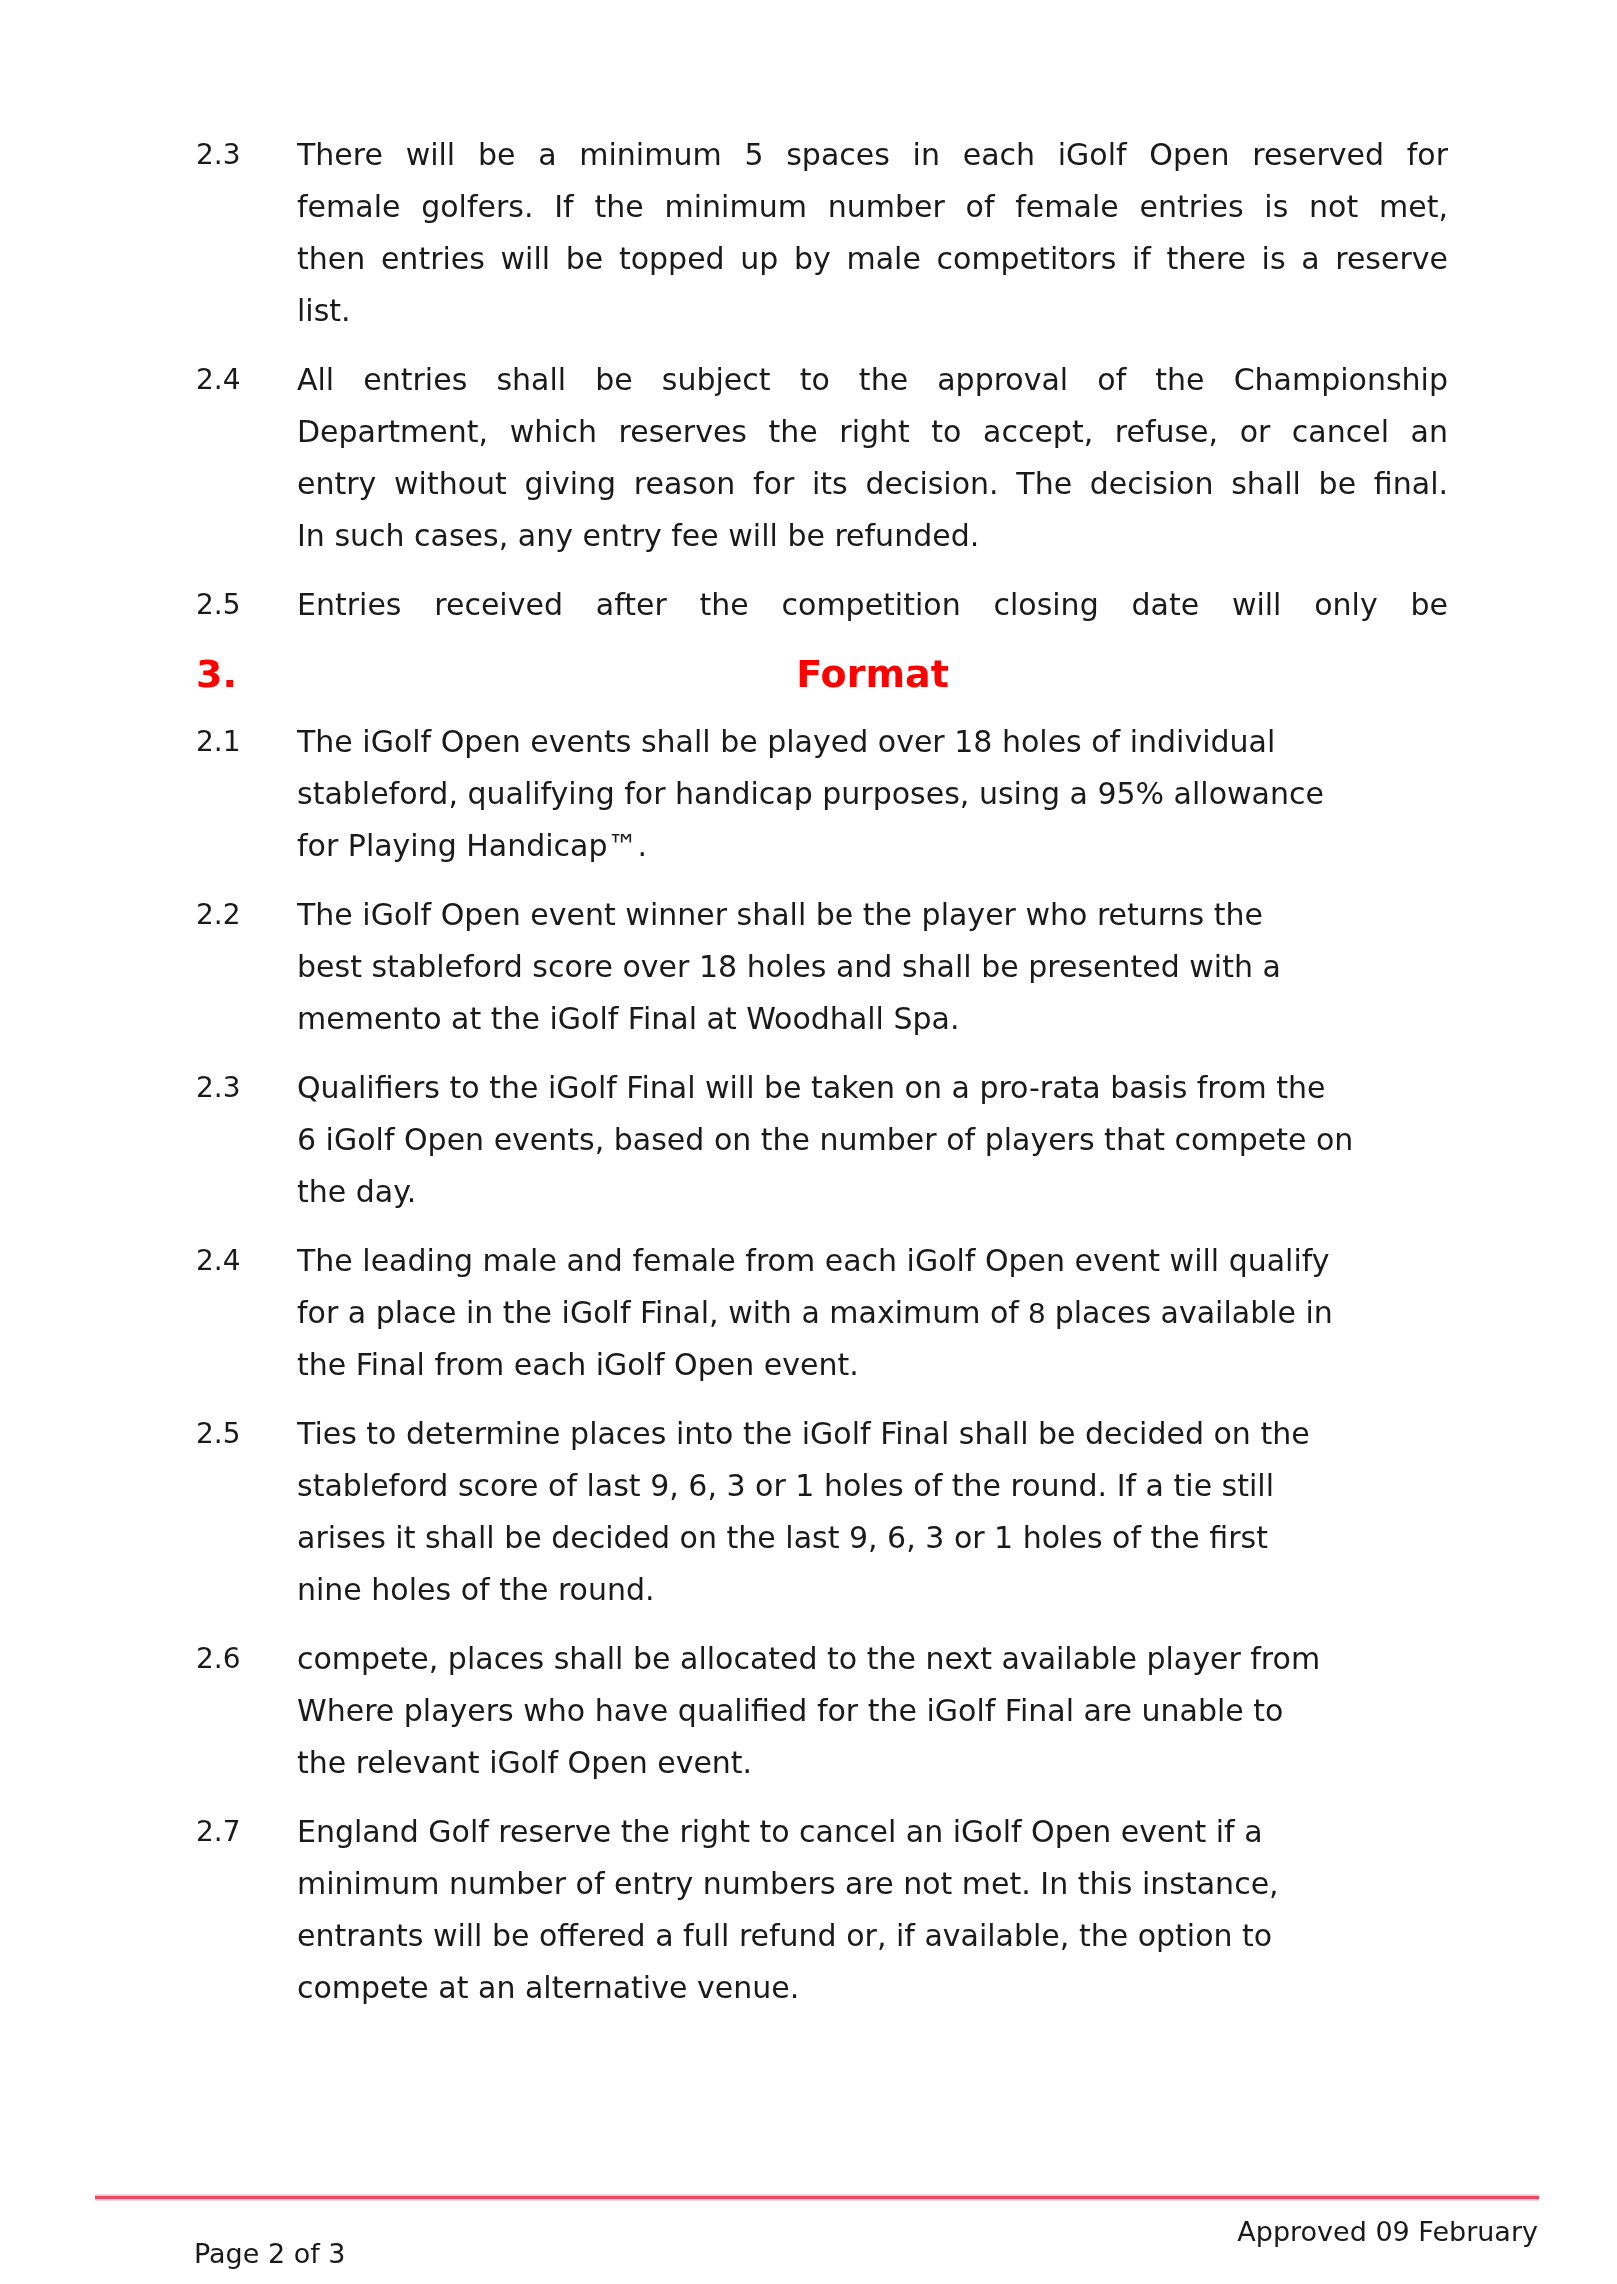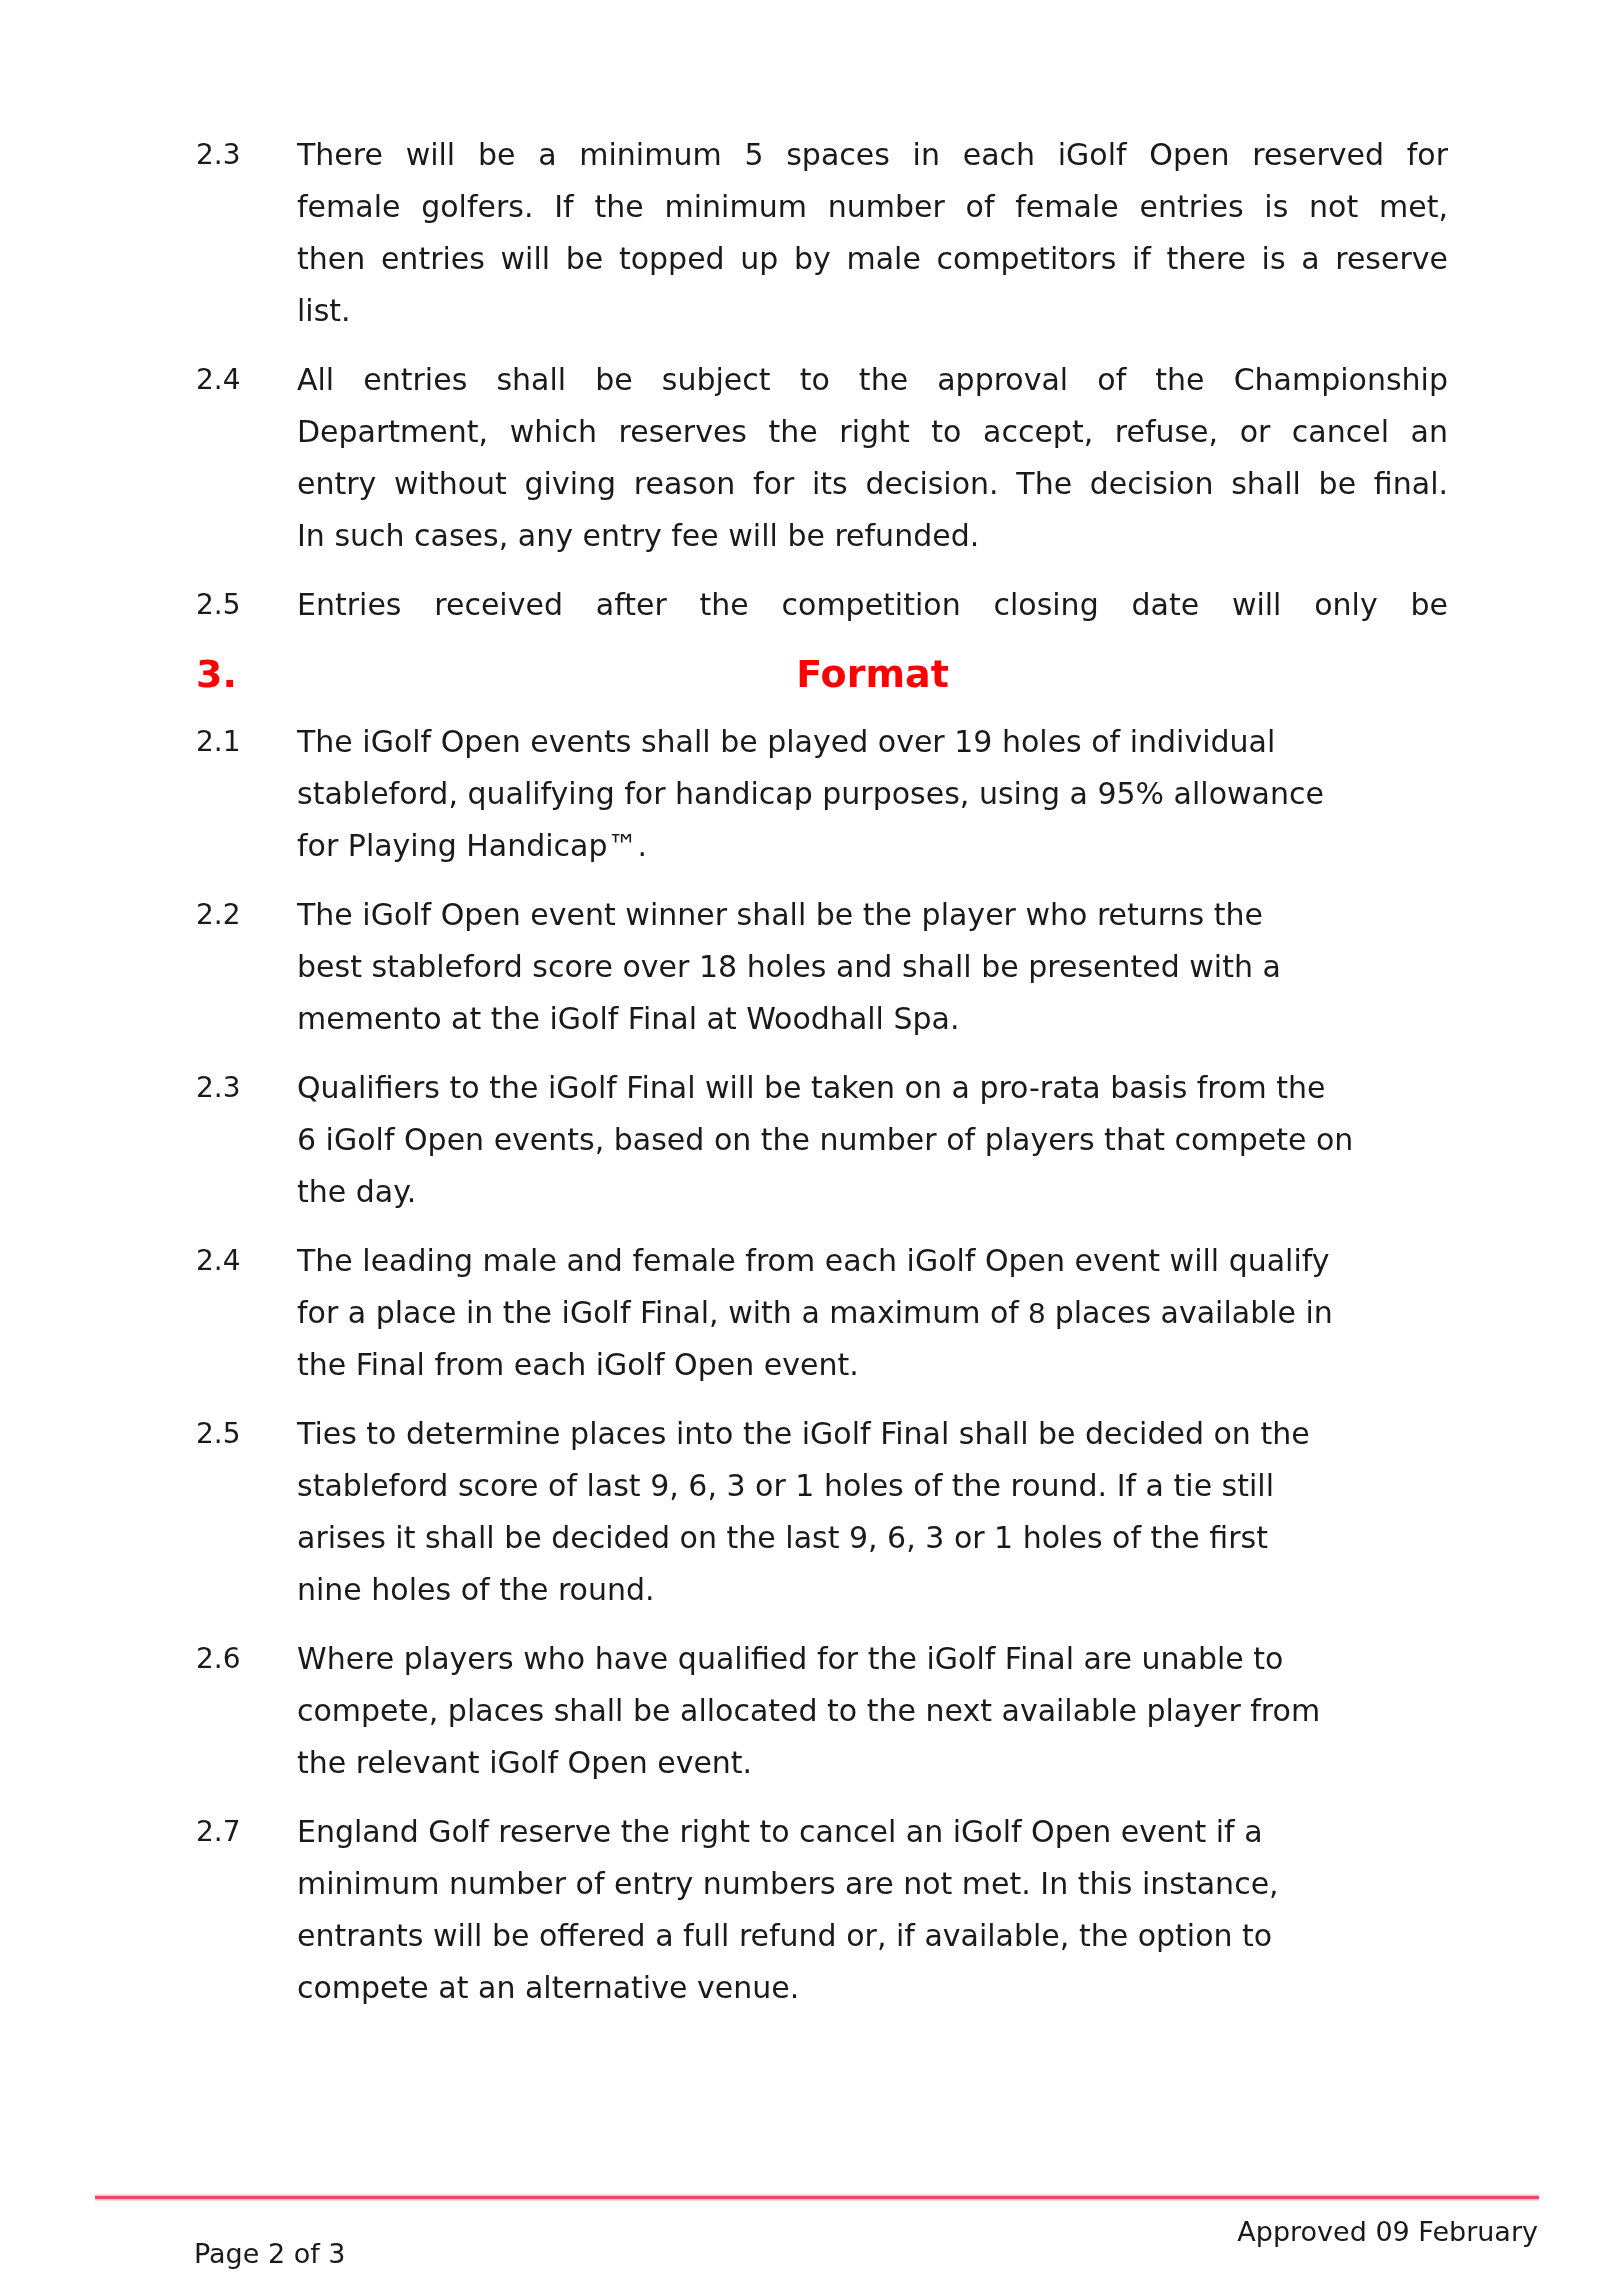--- a/index.html
+++ b/index.html
@@ -97,21 +97,21 @@
       </div>
       <div class="row heading-row">
         <div class="num">3.</div>
         <div class="body">
           <div class="heading-title">Format</div>
         </div>
       </div>
       <div class="row">
         <div class="num">2.1</div>
         <div class="body">
-          <div class="line nowrap">The iGolf Open events shall be played over 19 holes of individual</div>
+          <div class="line nowrap">The iGolf Open events shall be played over 18 holes of individual</div>
           <div class="line nowrap">stableford, qualifying for handicap purposes, using a 95% allowance</div>
           <div class="line nowrap">for Playing Handicap™.</div>
         </div>
       </div>
       <div class="row">
         <div class="num">2.2</div>
         <div class="body">
           <div class="line nowrap">The iGolf Open event winner shall be the player who returns the</div>
           <div class="line nowrap">best stableford score over 18 holes and shall be presented with a</div>
           <div class="line nowrap">memento at the iGolf Final at Woodhall Spa.</div>
@@ -138,22 +138,22 @@
         <div class="body">
           <div class="line nowrap">Ties to determine places into the iGolf Final shall be decided on the</div>
           <div class="line nowrap">stableford score of last 9, 6, 3 or 1 holes of the round. If a tie still</div>
           <div class="line nowrap">arises it shall be decided on the last 9, 6, 3 or 1 holes of the first</div>
           <div class="line nowrap">nine holes of the round.</div>
         </div>
       </div>
       <div class="row">
         <div class="num">2.6</div>
         <div class="body">
+          <div class="line nowrap">compete, places shall be allocated to the next available player from</div>
           <div class="line nowrap">Where players who have qualified for the iGolf Final are unable to</div>
-          <div class="line nowrap">compete, places shall be allocated to the next available player from</div>
           <div class="line nowrap">the relevant iGolf Open event.</div>
         </div>
       </div>
       <div class="row">
         <div class="num">2.7</div>
         <div class="body">
           <div class="line nowrap">England Golf reserve the right to cancel an iGolf Open event if a</div>
           <div class="line nowrap">minimum number of entry numbers are not met. In this instance,</div>
           <div class="line nowrap">entrants will be offered a full refund or, if available, the option to</div>
           <div class="line nowrap">compete at an alternative venue.</div>

